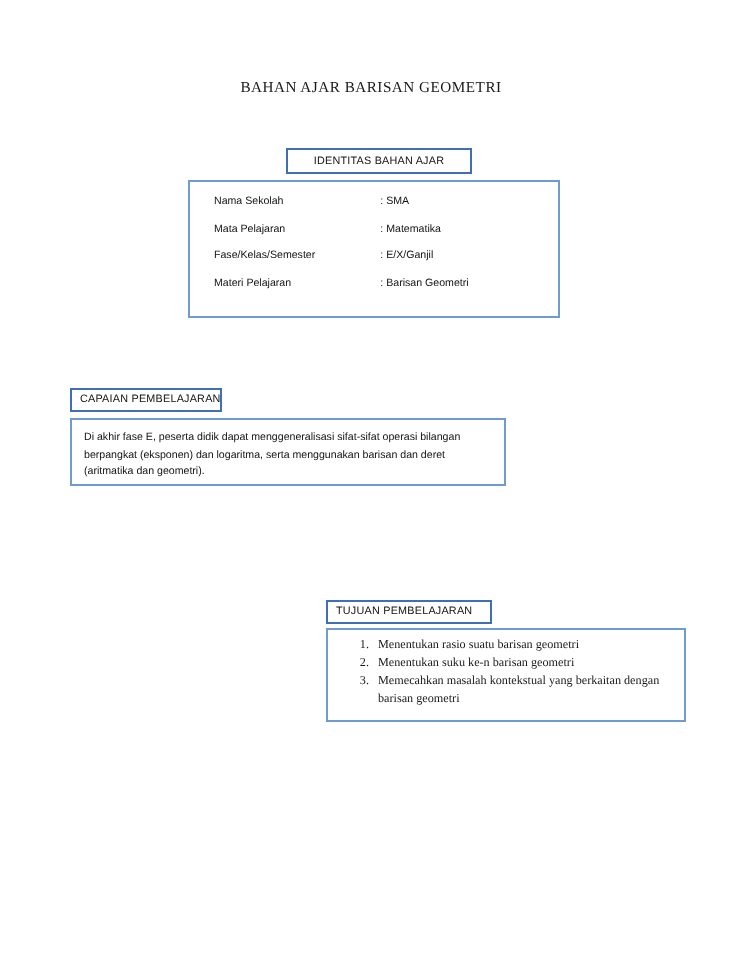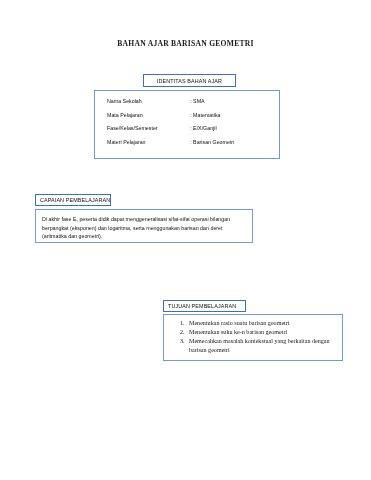--- a/index.html
+++ b/index.html
@@ -26,21 +26,20 @@
     position: absolute;
     left: 0;
     top: 39px;
     width: 371px;
     text-align: center;
     font-family: "Liberation Serif", serif;
     font-size: 7.6px;
     letter-spacing: 0.25px;
     color: #1a1a1a;
     white-space: nowrap;
-    font-weight: bold;
   }
 
   
   .section-chip {
     position: absolute;
     border: 1px solid #3f6fb5;
     background: #ffffff;
     font-size: 5.4px;
     letter-spacing: 0.12px;
     color: #111111;

